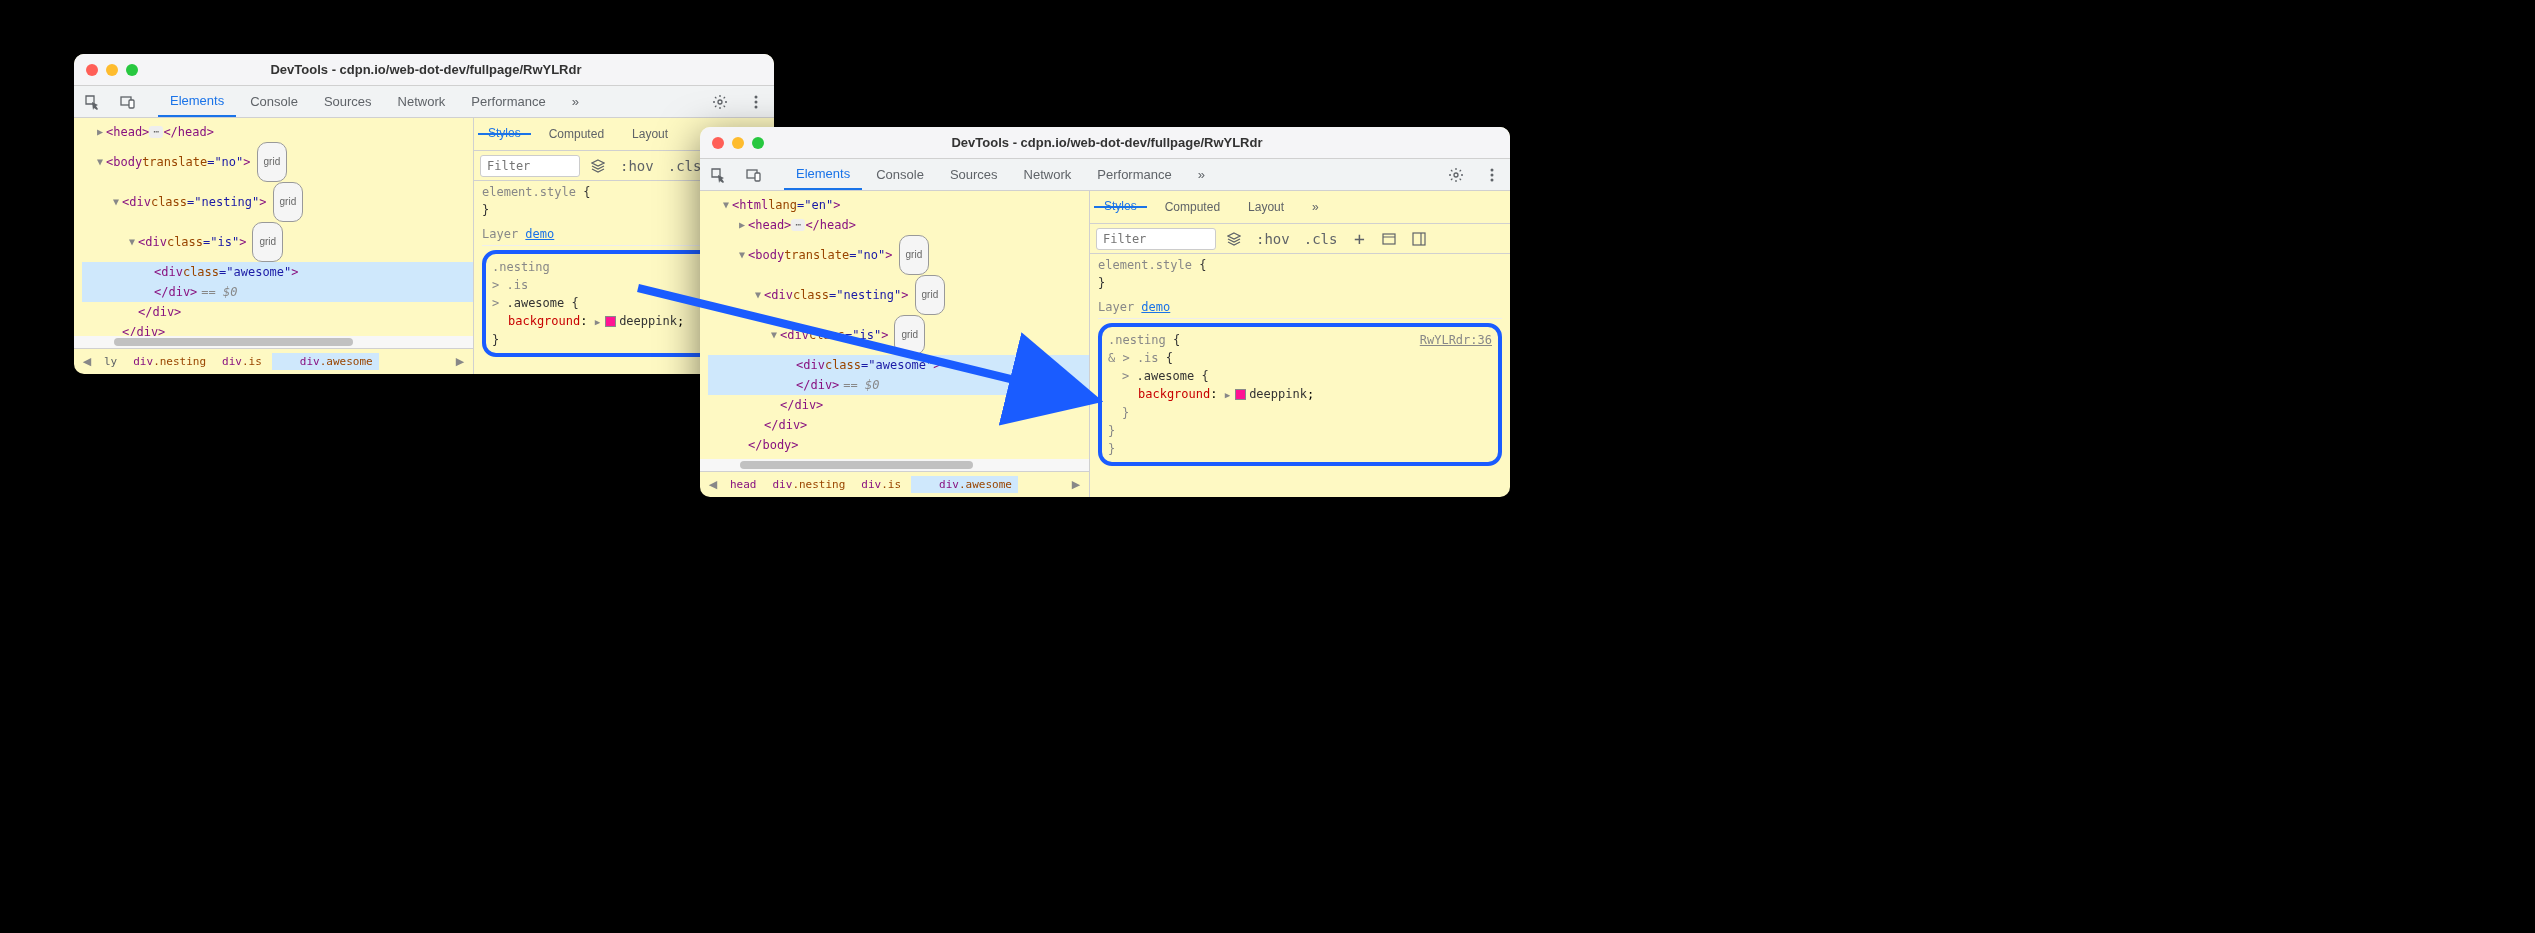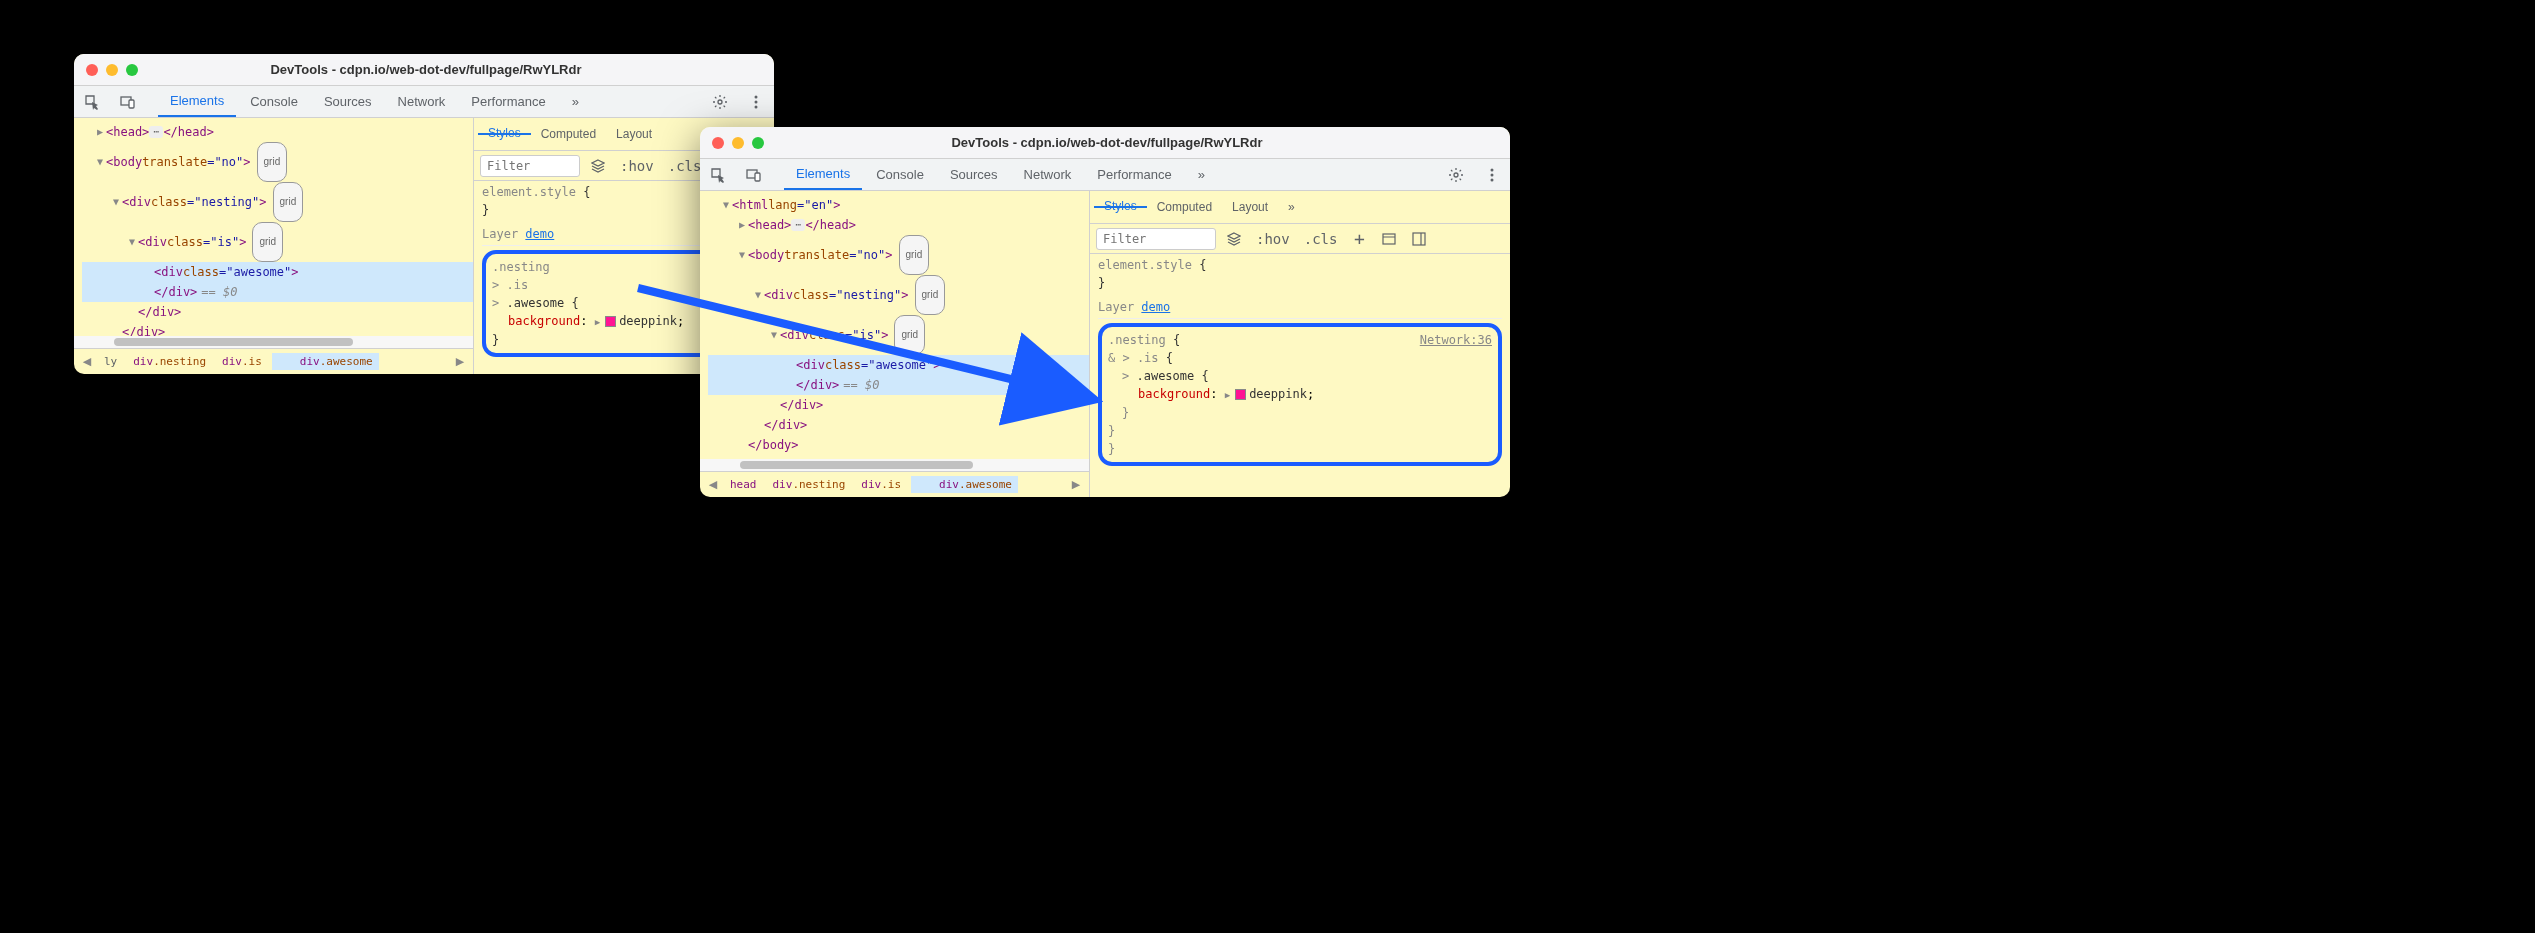--- a/index.html
+++ b/index.html
@@ -107,21 +107,21 @@
   }
   .bc-arrow { color:#888; width:14px; text-align:center; cursor:pointer; font-family:-apple-system;}
   .bc-item { padding:2px 6px; cursor:pointer; color:#5f6368;}
   .bc-item .cls { color:#994500;}
   .bc-item.selected { background:#cfe8fc; color:#1a73e8;padding-left:28px;}
 
   .styles-panel { width: 300px; display:flex; flex-direction:column; overflow:hidden; position:relative;}
   .window.win2 .styles-panel { width: 420px; }
   .styles-tabs {
     display:flex; align-items:center; height:30px;
-    border-bottom:1px solid #d0d0d0; gap:0; padding:16px 4px;
+    border-bottom:1px solid #d0d0d0; gap:8px; padding:16px 4px;
   }
   .styles-tab { padding:0 10px; height:100%; display:flex; align-items:center; color:#5f6368; cursor:pointer; font-size:12px;}
   .styles-tab.active { color:#1a73e8; border-bottom:2px solid #1a73e8;}
   .styles-toolbar {
     display:flex; align-items:center; height:30px;
     border-bottom:1px solid #d0d0d0; gap:6px; padding:0 6px;
   }
   .filter-input {
     border:1px solid #ccc; border-radius:3px; height:22px;
     padding:0 6px; font-size:12px; color:#999; width:100px;
@@ -484,21 +484,21 @@
       </div>
       <div class="styles-content">
         <div class="rule-block">
           <span class="selector">element.style</span><span class="brace"> {</span><br>
           <span class="brace">}</span>
         </div>
         <div class="layer-row">
           <span>Layer</span> <span class="layer-name">demo</span>
         </div>
         <div class="highlight-box">
-          <span class="src-link">Network:36</span>
+          <span class="src-link">RwYLRdr:36</span>
           <div><span class="selector">.nesting</span><span class="brace"> {</span></div>
           <div><span class="selector">&amp; &gt; .is</span><span class="brace"> {</span></div>
           <div style="padding-left:14px;"><span class="selector"><span style="color:#888">&gt; </span><span class="emph">.awesome</span></span><span class="brace"> {</span></div>
           <div class="prop-line" style="padding-left:30px;">
             <span class="prop-name">background</span><span>: </span><span class="tri-expand">▶</span><span class="swatch" style="background:#ff1493"></span><span class="prop-val">deeppink</span><span>;</span>
           </div>
           <div style="padding-left:14px;color:#888"><span>}</span></div>
           <div style="color:#888"><span>}</span></div>
           <div style="color:#888"><span>}</span></div>
         </div>

